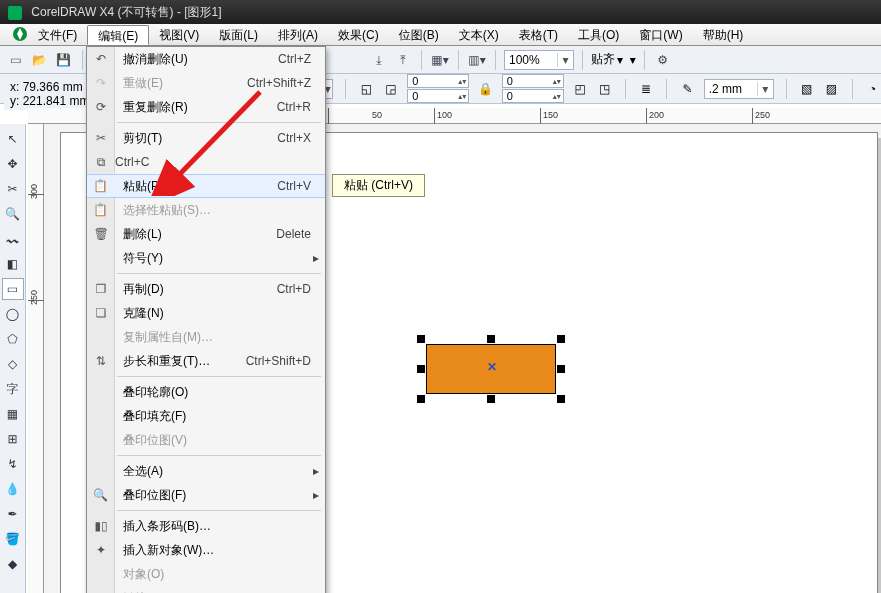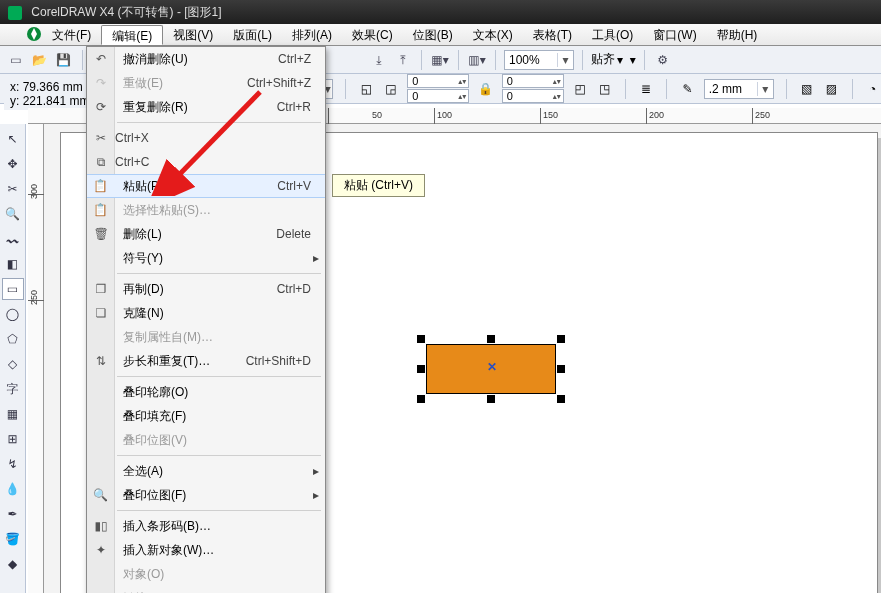--- a/index.html
+++ b/index.html
@@ -1,21 +1,21 @@
 <!DOCTYPE html>
 <html><head>
 <meta charset="utf-8">
 <style>
   * { box-sizing: border-box; margin: 0; padding: 0; font-family: "Microsoft YaHei", Tahoma, sans-serif; font-size: 12px; }
   body { background: #fff; width: 881px; height: 593px; overflow: hidden; position: relative; }
 
   .titlebar { background: linear-gradient(#3a3a3a,#1f1f1f); color: #ddd; height: 24px; line-height: 24px; padding-left: 8px; }
   .app-icon { display:inline-block; width:14px; height:14px; background:#0a5; border-radius:2px; vertical-align:middle; margin-right:6px;}
   
-  .menubar { background: linear-gradient(#fafafa,#e9e9e9); height: 22px; border-bottom: 1px solid #8e8e8e; display:flex; padding-left:22px;}
+  .menubar { background: linear-gradient(#fafafa,#e9e9e9); height: 22px; border-bottom: 1px solid #8e8e8e; display:flex; padding-left:8px;}
   .menubar .item, .menubar .logo { padding: 3px 10px 0 10px; cursor:default;}
   .menubar .item.open { background:#fff; border:1px solid #888; border-bottom:1px solid #fff; border-radius:2px 2px 0 0; margin-top:1px; padding-top:2px; z-index:60; position:relative;}
   .menubar .logo { width:20px; padding:2px 4px 0 4px;}
   .logo svg { width:16px; height:16px;}
 
   .toolbar { background:#eef1f6; border-bottom:1px solid #b9c4d6; height:28px; display:flex; align-items:center; padding-left:6px; gap:4px;}
   .toolbar2 { background:#eef1f6; border-bottom:1px solid #b9c4d6; height:30px; display:flex; align-items:center; gap:8px;padding-left:20px;}
   .tico { width:20px; height:20px; display:flex; align-items:center; justify-content:center; color:#445; }
   .sep-v { width:1px; height:20px; background:#bcc5d4; margin:0 4px;}
   .combo { display:flex; align-items:center; border:1px solid #a6b1c2; background:#fff; height:20px;}
@@ -250,20 +250,21 @@
         <span class="mshort">Ctrl+Shift+Z</span>
       </div>
       <div class="mrow enabled">
         <span class="mico">⟳</span>
         <span class="mlabel">重复删除(R)</span>
         <span class="mshort">Ctrl+R</span>
       </div>
       <div class="msep"></div>
       <div class="mrow enabled">
         <span class="mico">✂</span>
+        <span class="mlabel">剪切(T)</span>
         <span class="mshort">Ctrl+X</span>
       </div>
       <div class="mrow enabled">
         <span class="mico">⧉</span>
         <span class="mshort">Ctrl+C</span>
       </div>
       <div class="mrow enabled highlight">
         <span class="mico">📋</span>
         <span class="mlabel">粘贴(P)</span>
         <span class="mshort">Ctrl+V</span>

